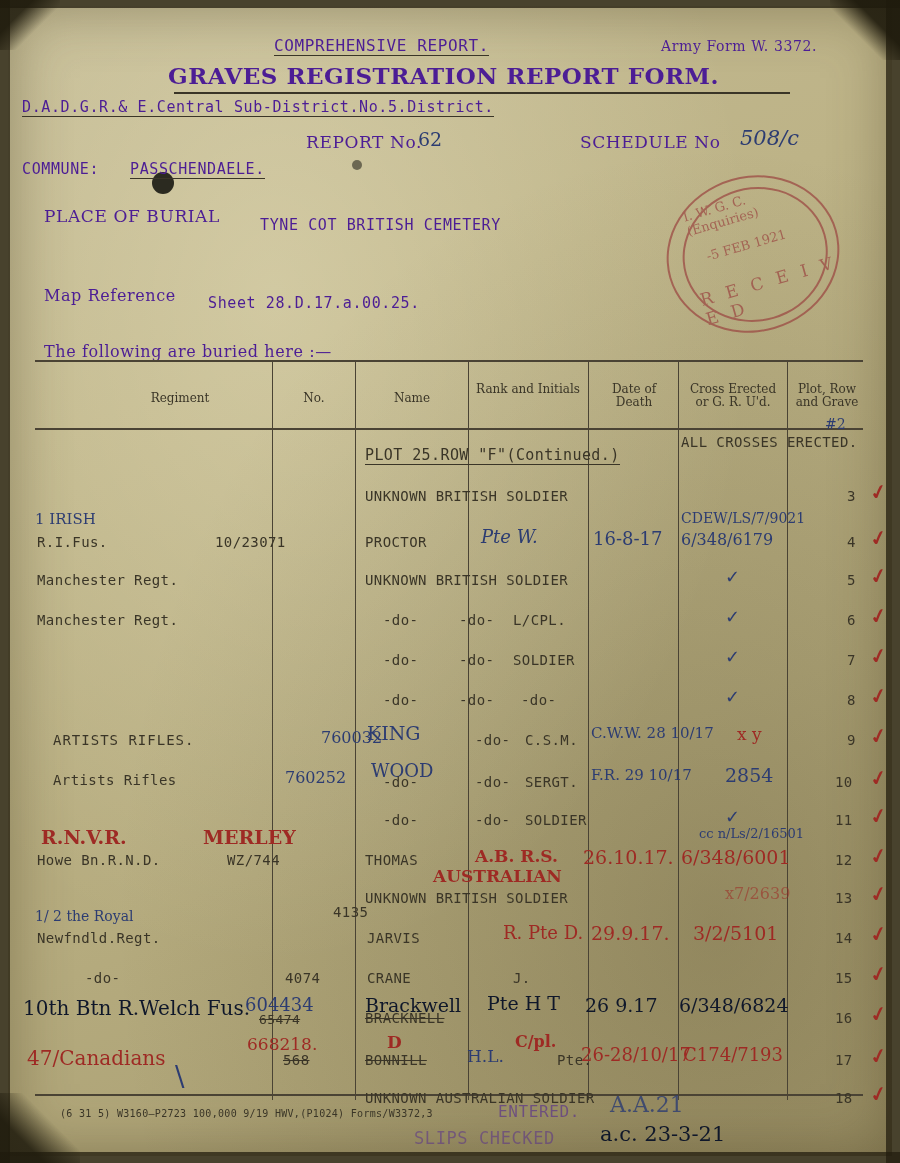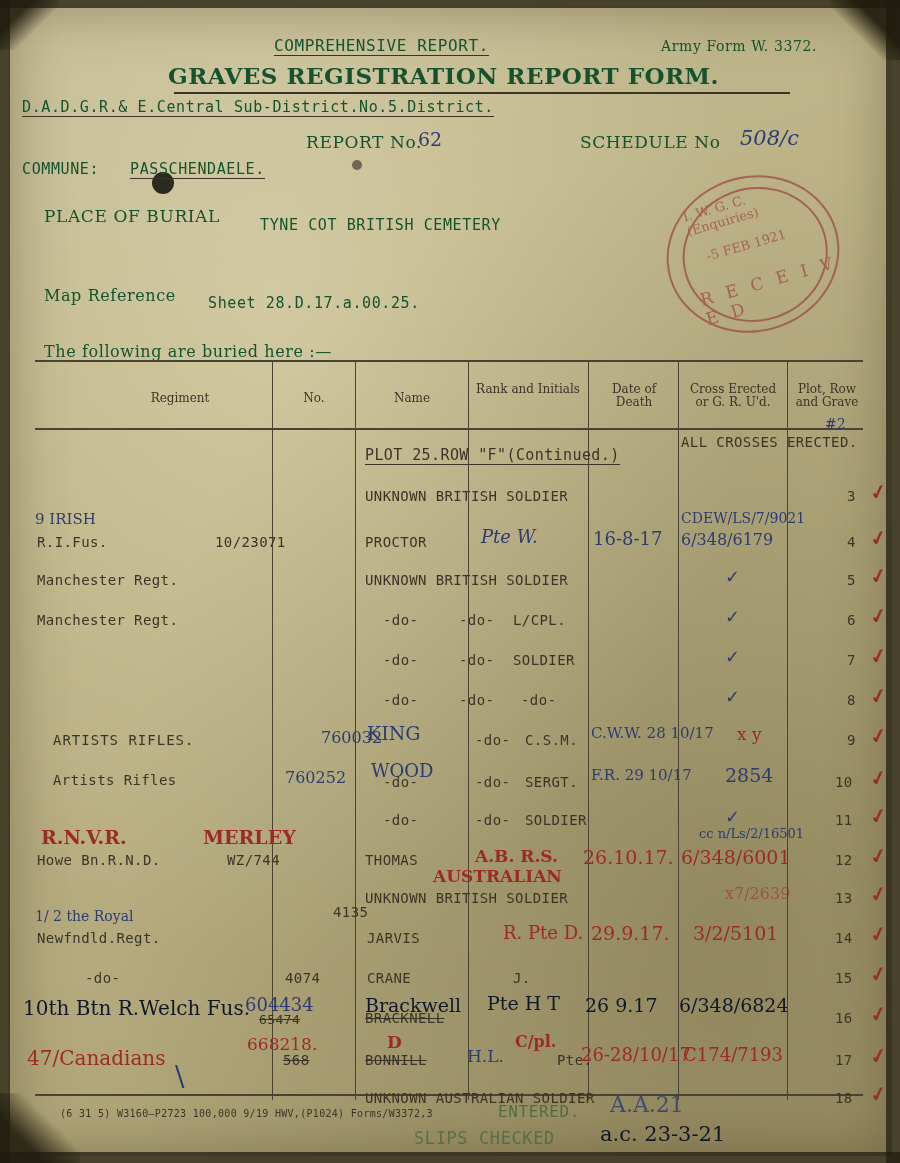--- a/index.html
+++ b/index.html
@@ -31,21 +31,21 @@
     position: absolute;
     background: rgba(35,30,15,0.75);
     pointer-events: none;
   }
   .corner {
     position: absolute;
     pointer-events: none;
   }
   .typed {
     position: absolute;
-    color: #14532d;
+    color: #4c1d95;
     font-family: "DejaVu Sans Mono", monospace;
     letter-spacing: 0.6px;
     white-space: nowrap;
   }
   .hand {
     position: absolute;
     font-family: "DejaVu Serif", serif;
     white-space: nowrap;
   }
   .ink-blue { color: #2c3c72; }
@@ -183,21 +183,21 @@
     <div class="hand ink-blue" style="left:790px;top:56px;font-size:14px;">#2</div>
 
     <div class="cell under" style="left:330px;top:86px;font-size:15px;">PLOT 25.ROW "F"(Continued.)</div>
     <div class="cell" style="left:646px;top:74px;font-size:14px;width:0;overflow:visible;">ALL CROSSES ERECTED.</div>
 
     <div class="cell" style="left:330px;top:128px;">UNKNOWN BRITISH SOLDIER</div>
     <div class="cell" style="left:812px;top:128px;">3</div>
     <div class="tick" style="left:835px;top:120px;">✓</div>
 
     <div class="cell" style="left:2px;top:174px;">R.I.Fus.</div>
-    <div class="hand ink-blue" style="left:0px;top:150px;font-size:15px;">9 IRISH</div>
+    <div class="hand ink-blue" style="left:0px;top:150px;font-size:15px;">1 IRISH</div>
     <div class="cell" style="left:180px;top:174px;">10/23071</div>
     <div class="cell" style="left:330px;top:174px;">PROCTOR</div>
     <div class="hand ink-blue" style="left:446px;top:166px;font-size:18px;font-style:italic;">Pte  W.</div>
     <div class="hand ink-blue" style="left:558px;top:168px;font-size:18px;">16-8-17</div>
     <div class="hand ink-blue" style="left:646px;top:150px;font-size:14px;">CDEW/LS/7/9021</div>
     <div class="hand ink-blue" style="left:646px;top:170px;font-size:16px;">6/348/6179</div>
     <div class="cell" style="left:812px;top:174px;">4</div>
     <div class="tick" style="left:835px;top:166px;">✓</div>
 
     <div class="cell" style="left:2px;top:212px;">Manchester Regt.</div>

